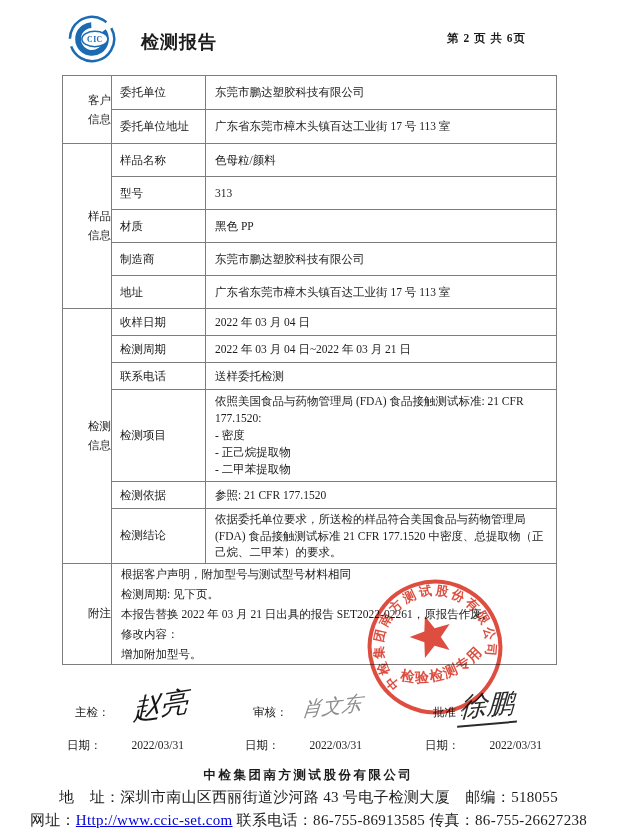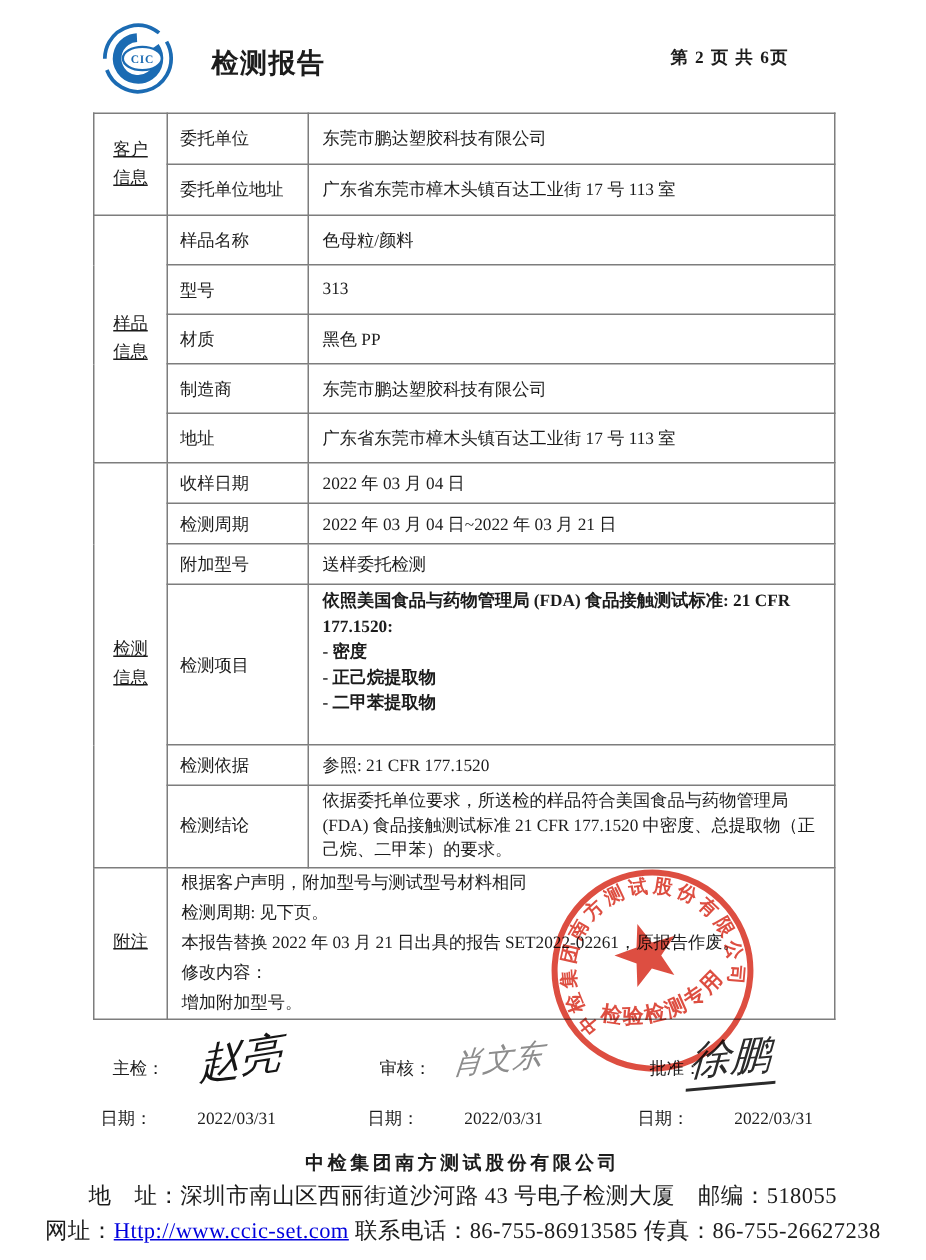--- a/index.html
+++ b/index.html
@@ -13,26 +13,26 @@
     overflow:hidden;
   }
   
   .hdr-logo { position:absolute; left:63px; top:14px; width:58px; height:50px; }
   .hdr-title { position:absolute; left:141px; top:30px; font-size:18px; font-weight:bold; letter-spacing:1px; }
   .hdr-no { position:absolute; left:232px; top:31px; font-size:11.5px; font-weight:bold; }
   .hdr-page { position:absolute; left:447px; top:31px; font-size:11.5px; font-weight:bold; letter-spacing:1px; }
   
   table.info { position:absolute; left:62px; top:75px; width:494px; border-collapse:collapse; table-layout:fixed; }
   table.info td { border:1px solid #7d7d7d; font-size:11.5px; vertical-align:middle; overflow:hidden; }
-  .sec-h { text-align:center; line-height:19px;text-decoration:underline; }
+  .sec-h { text-align:right; line-height:19px; }
   .lbl { padding-left:8px; }
   .val { padding-left:9px; padding-right:6px; }
   tr.h34 { height:34px; } tr.h33 { height:33px; } tr.h27 { height:27px; }
   tr.h84 { height:84px; } tr.h50 { height:50px; } tr.h100 { height:100px; }
-  .ml { line-height:17px; padding-top:3px; padding-bottom:18px; vertical-align:middle;font-weight:bold; }
+  .ml { line-height:17px; padding-top:3px; padding-bottom:3px; vertical-align:middle; }
   .ml3 { line-height:16.5px; padding-top:2px; padding-bottom:2px;margin-top:40px; }
   .note-cell { line-height:20px; padding-left:9px; padding-right:6px; vertical-align:middle; }
   
   .sig-grid { position:absolute; left:62px; top:693px; width:494px; display:grid; grid-template-columns:178px 180px 1fr; }
   .sig-cell { padding-left:13px; position:relative; height:34px; font-size:11.5px; }
   .sig-role { position:absolute; top:12px; left:13px; }
   .sig-name { position:absolute; font-style:italic; white-space:nowrap; }
   .sig-1 { left:70px; top:-6px; font-size:28px; color:#161616; transform:rotate(-9deg) skewX(-8deg); }
   .sig-2 { left:62px; top:0px; font-size:20px; color:#8d8d8d; transform:rotate(-6deg) skewX(-12deg); }
   .sig-3 { left:38px; top:-6px; font-size:27px; color:#2b2b2b; transform:rotate(-5deg) skewX(-8deg); border-bottom:2px solid #2b2b2b; padding:0 4px 0 2px; }
@@ -113,21 +113,21 @@
         <div>信息</div>
       </td>
       <td class="lbl">收样日期</td>
       <td class="val">2022 年 03 月 04 日</td>
     </tr>
     <tr class="h27">
       <td class="lbl">检测周期</td>
       <td class="val">2022 年 03 月 04 日~2022 年 03 月 21 日</td>
     </tr>
     <tr class="h27">
-      <td class="lbl">附加型号</td>
+      <td class="lbl">联系电话</td>
       <td class="val">送样委托检测</td>
     </tr>
     <tr class="h84">
       <td class="lbl">检测项目</td>
       <td class="val ml">
         <div>依照美国食品与药物管理局 (FDA) 食品接触测试标准: 21 CFR 177.1520:</div>
         <div>- 密度</div>
         <div>- 正己烷提取物</div>
         <div>- 二甲苯提取物</div>
       </td>

